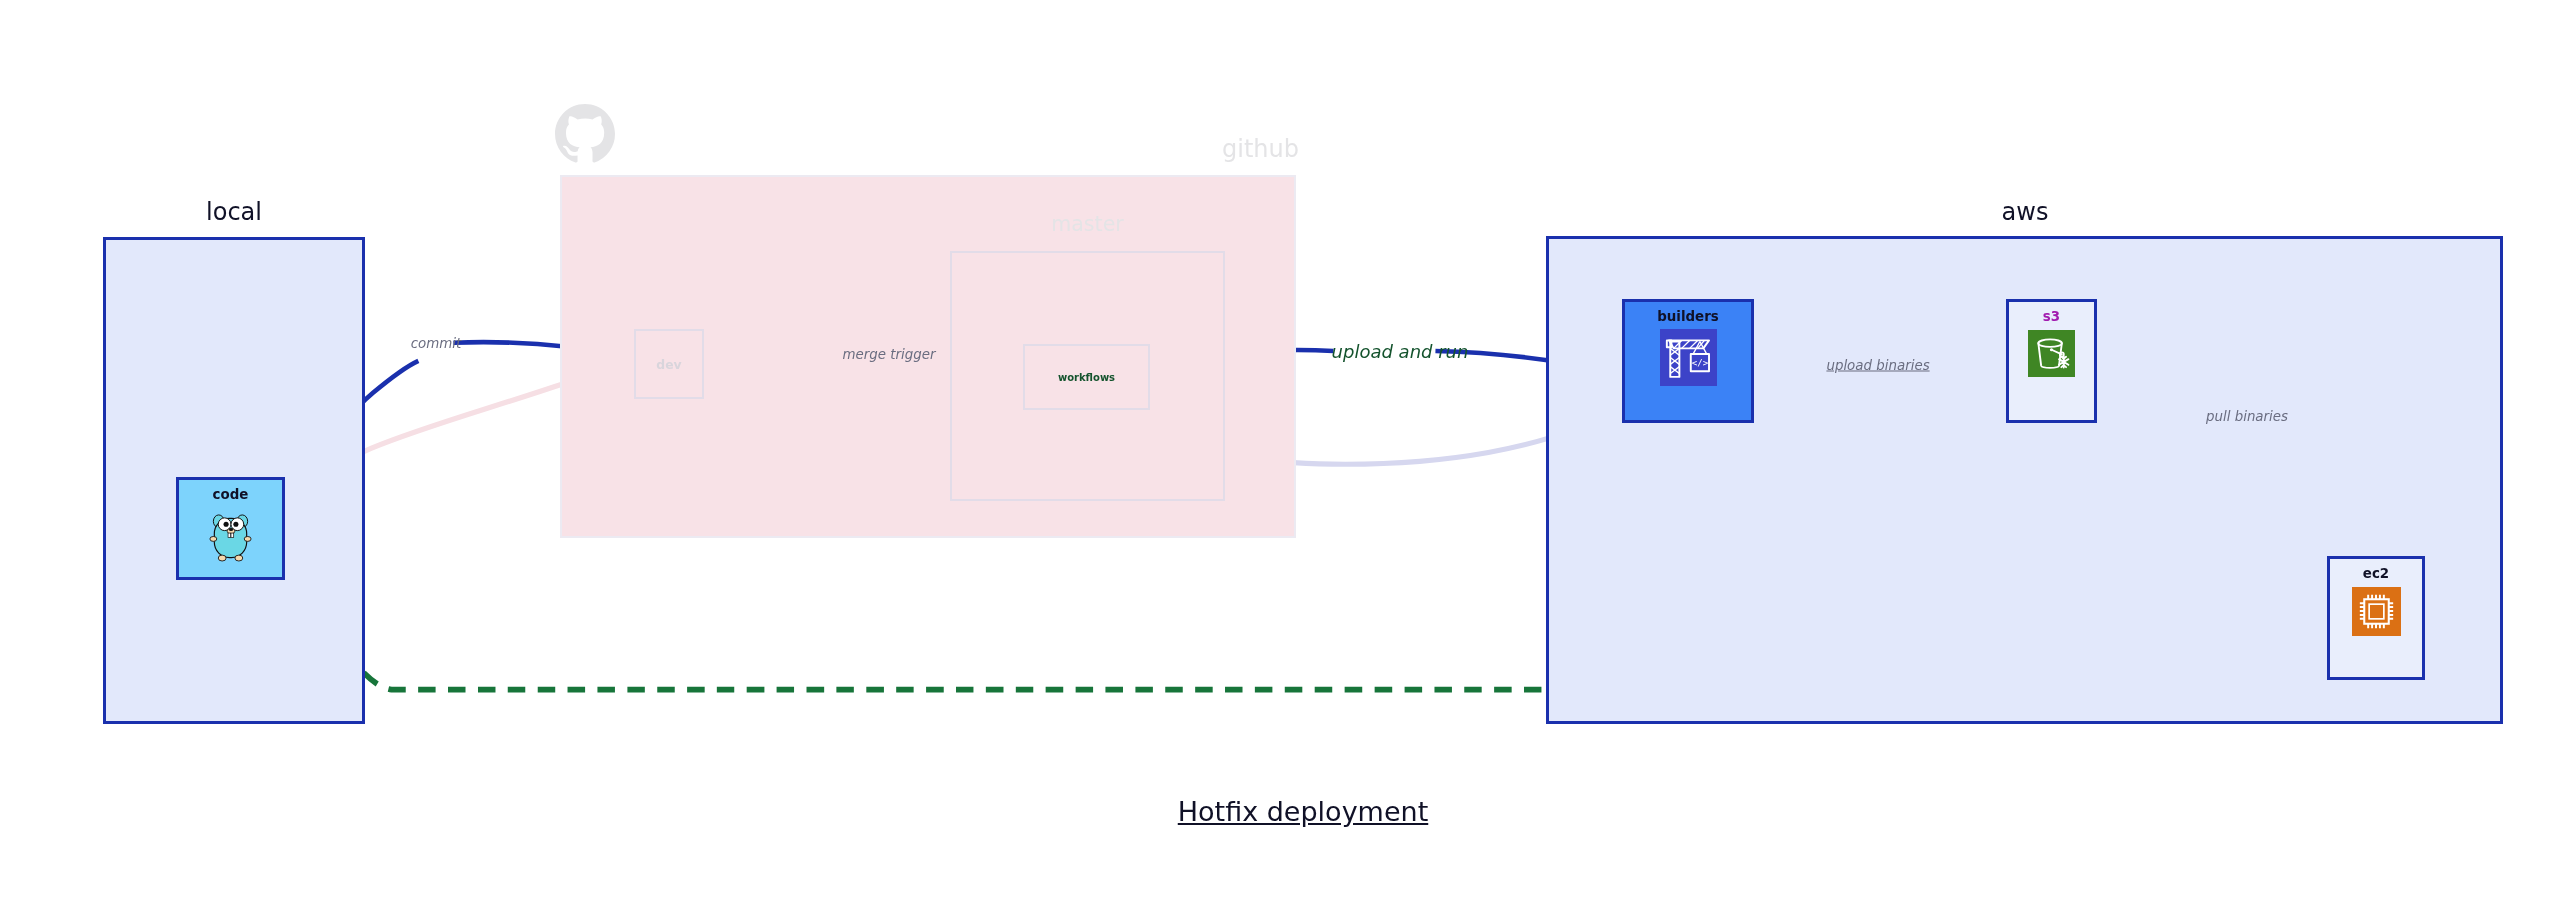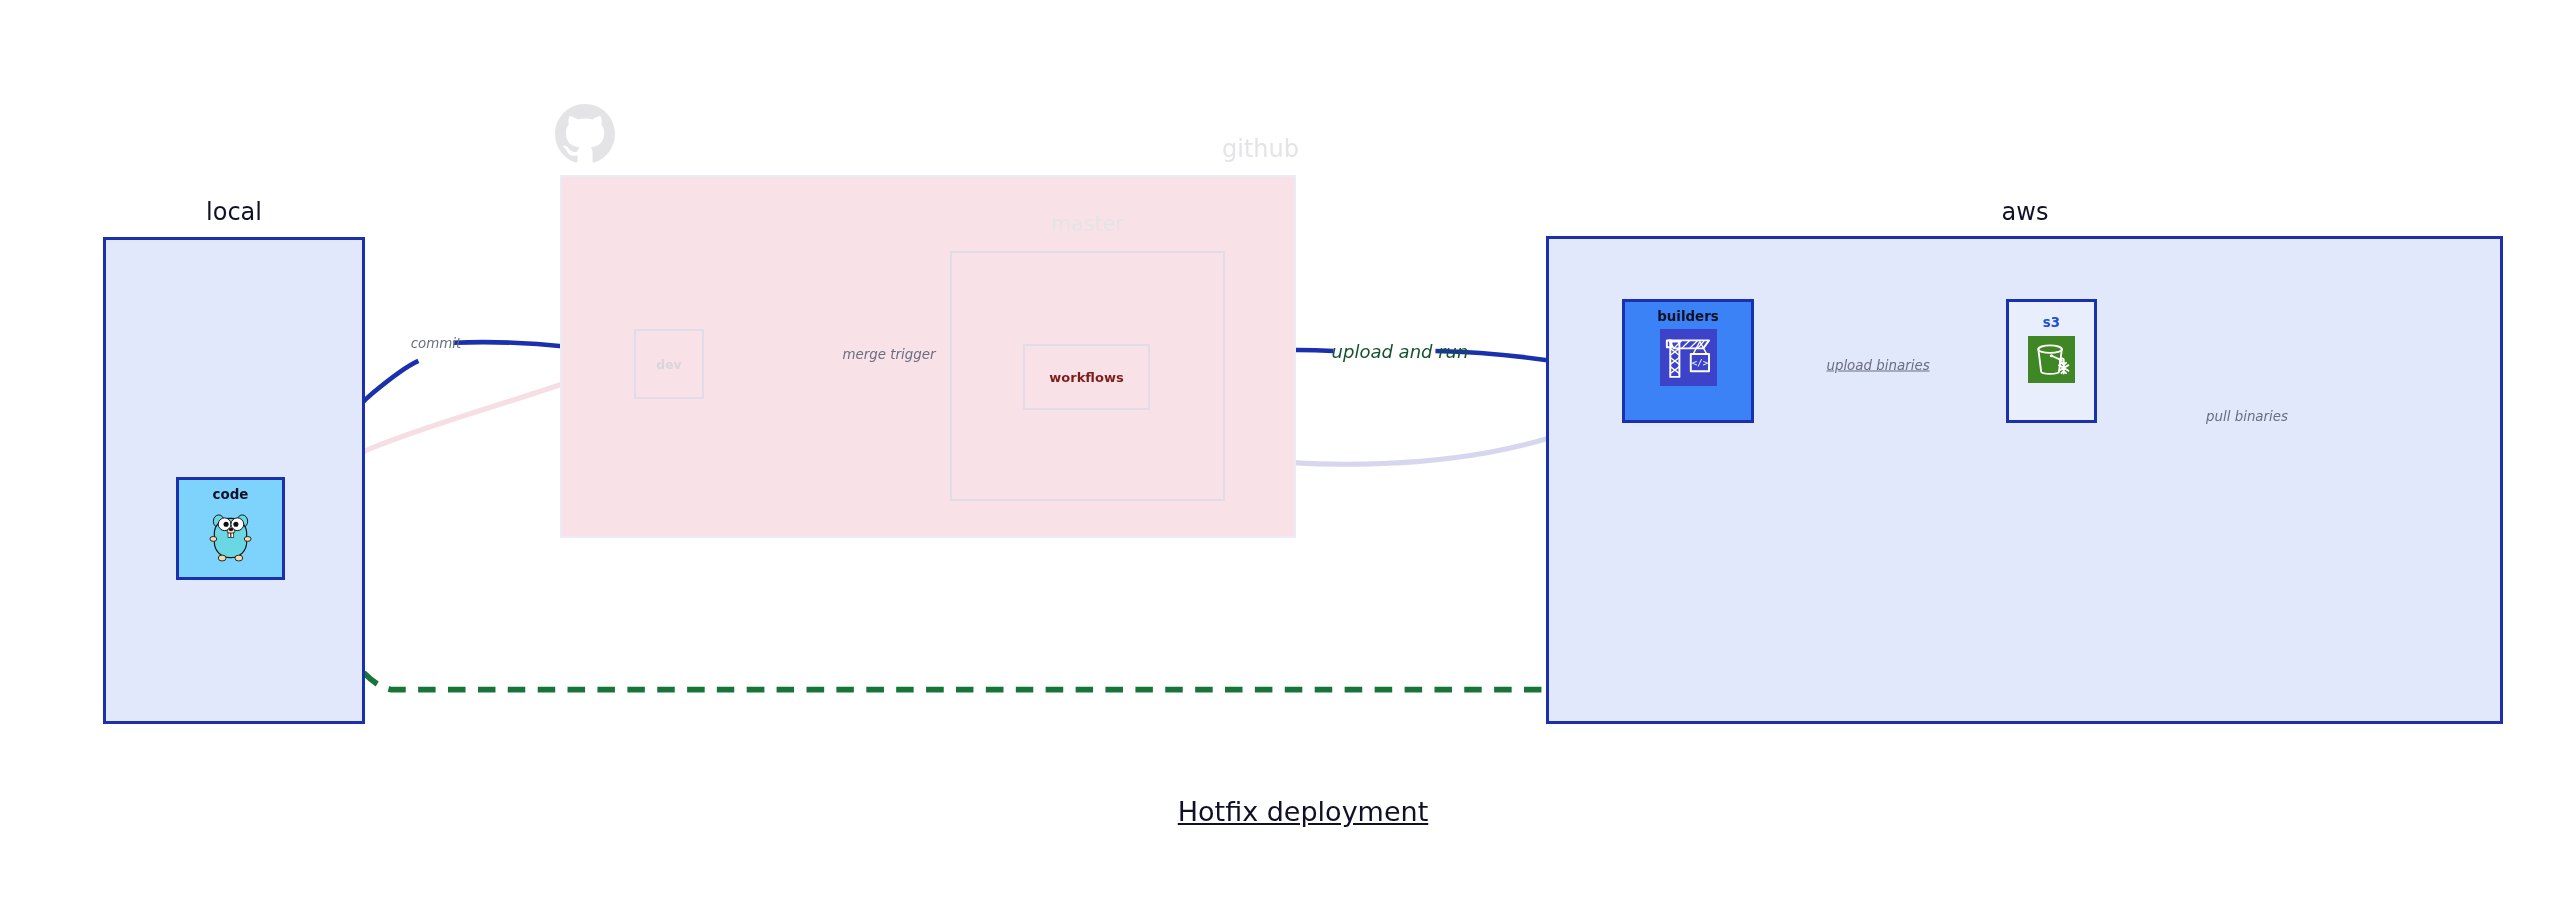--- a/index.html
+++ b/index.html
@@ -102,21 +102,21 @@
 
   <div class="node" style="left:634px;top:329px;width:70px;height:70px;
               border:2.1px solid #e2dce8;background:transparent;z-index:5;
               justify-content:center;">
     <span class="node-label" style="font-size:12.4px;color:#d9d5dc;">dev</span>
   </div>
 
   <div class="node" style="left:1023px;top:344px;width:127px;height:66px;
               border:2.1px solid #e2dce8;background:transparent;z-index:5;
               justify-content:center;">
-    <span class="node-label" style="font-size:13px;color:#7f1d1d;">workflows</span>
+    <span class="node-label" style="font-size:10px;color:#14532d;">workflows</span>
   </div>
 
   <div class="node" style="left:176px;top:477px;width:109px;height:103px;
               border:3.6px solid #1a30ad;background:#7dd3fc;z-index:6;padding-top:7.2px;">
     <span class="node-label" style="font-size:13.4px;color:#101127;">code</span>
     <span class="node-icon" style="margin-top:4.1px;">
       <svg width="49" height="60" viewBox="0 0 100 120">
 
         <ellipse cx="26" cy="30" rx="11" ry="13" fill="#6ad7e5" stroke="#111" stroke-width="2"></ellipse>
         <ellipse cx="74" cy="30" rx="11" ry="13" fill="#6ad7e5" stroke="#111" stroke-width="2"></ellipse>
@@ -162,38 +162,54 @@
 
           <rect x="54" y="44" width="32" height="30"></rect>
         </g>
         <text x="70" y="65" font-family="DejaVu Sans Mono, monospace" font-size="16" fill="#ffffff" text-anchor="middle">&lt;/&gt;</text>
       </svg>
     </span>
   </div>
 
   <div class="node" style="left:2006px;top:299px;width:91px;height:124px;
               border:3.6px solid #1a30ad;background:#e9eefc;z-index:6;padding-top:7.2px;">
-    <span class="node-label" style="font-size:13.4px;color:#1d4ed8;margin-top:6px;">s3</span>
+    <span class="node-label" style="font-size:13.4px;color:#a21caf;">s3</span>
     <span class="node-icon" style="margin-top:6.2px;width:47px;height:47px;background:#3f8624;">
       <svg width="47" height="47" viewBox="0 0 100 100">
         <g fill="none" stroke="#ffffff" stroke-width="4" stroke-linecap="round">
           <ellipse cx="47" cy="28" rx="25" ry="8"></ellipse>
           <path d="M22 28 L28 76 C30 82 64 82 66 76 L72 28"></path>
           <path d="M50 42 L72 52"></path>
         </g>
         <circle cx="50" cy="42" r="3.4" fill="#ffffff"></circle>
         <circle cx="72" cy="52" r="4.4" fill="none" stroke="#ffffff" stroke-width="3.4"></circle>
         <g stroke="#ffffff" stroke-width="4" stroke-linecap="round">
           <path d="M76 56 L76 80 M66 62 L86 74 M86 62 L66 74"></path>
           <path d="M76 61 L71 57 M76 61 L81 57 M76 75 L71 79 M76 75 L81 79"></path>
         </g>
       </svg>
     </span>
   </div>
 
+  <div class="node" style="left:2327px;top:556px;width:98px;height:124px;
+              border:3.6px solid #1a30ad;background:#e9eefc;z-index:6;padding-top:7.2px;">
+    <span class="node-label" style="font-size:13.4px;color:#101127;">ec2</span>
+    <span class="node-icon" style="margin-top:6.2px;width:49px;height:49px;background:#db7014;">
+      <svg width="49" height="49" viewBox="0 0 100 100">
+        <rect x="25" y="25" width="50" height="50" fill="none" stroke="#ffffff" stroke-width="4.2"></rect>
+        <rect x="35" y="35" width="30" height="30" fill="none" stroke="#ffffff" stroke-width="3.4"></rect>
+        <g stroke="#ffffff" stroke-width="4" stroke-linecap="butt">
+          <path d="M33 25 L33 16 M41 25 L41 16 M49 25 L49 16 M57 25 L57 16 M65 25 L65 16"></path>
+          <path d="M33 75 L33 84 M41 75 L41 84 M49 75 L49 84 M57 75 L57 84 M65 75 L65 84"></path>
+          <path d="M25 33 L16 33 M25 41 L16 41 M25 49 L16 49 M25 57 L16 57 M25 65 L16 65"></path>
+          <path d="M75 33 L84 33 M75 41 L84 41 M75 49 L84 49 M75 57 L84 57 M75 65 L84 65"></path>
+        </g>
+      </svg>
+    </span>
+  </div>
 
   <span class="edge-label" style="left:436px;top:343px;font-size:13.4px;color:#6a6d80;z-index:7;">commit</span>
 
   <span class="edge-label" style="left:874px;top:354px;font-size:13.4px;color:#6a6d80;z-index:7;margin-left:15px;">merge trigger</span>
 
   <span class="edge-label" style="left:1384px;top:351px;font-size:18px;color:#14532d;z-index:7;padding-left:32px;">upload and run</span>
 
   <span class="edge-label" style="left:1878px;top:365px;font-size:13.4px;color:#6a6d80;z-index:7;text-decoration:underline;">upload binaries</span>
 
   <span class="edge-label" style="left:2247px;top:416px;font-size:13.4px;color:#6a6d80;z-index:7;">pull binaries</span>

